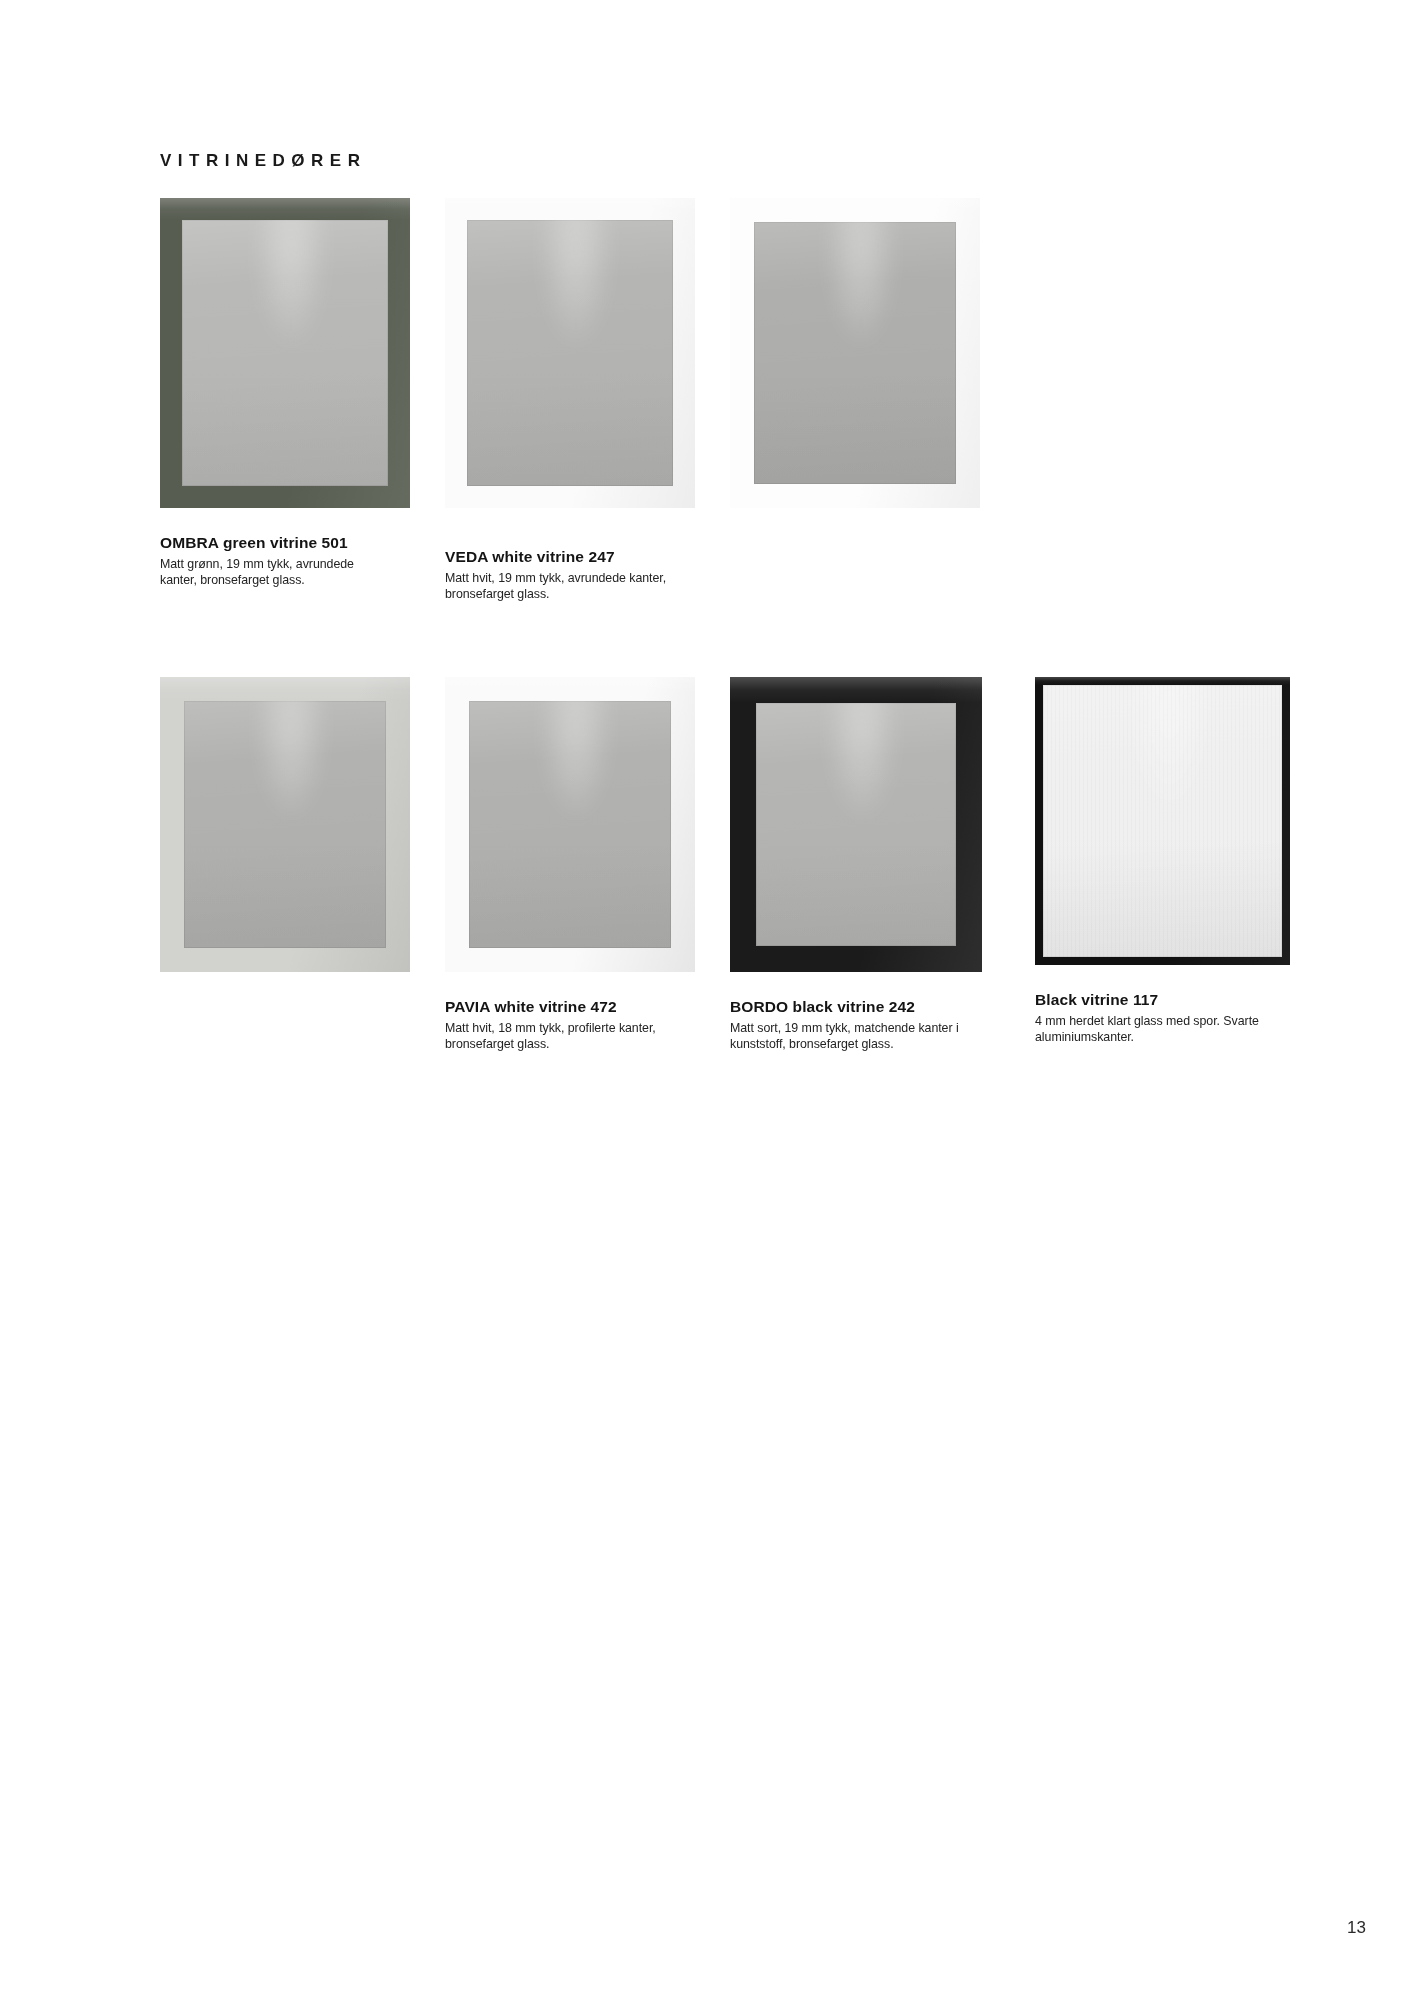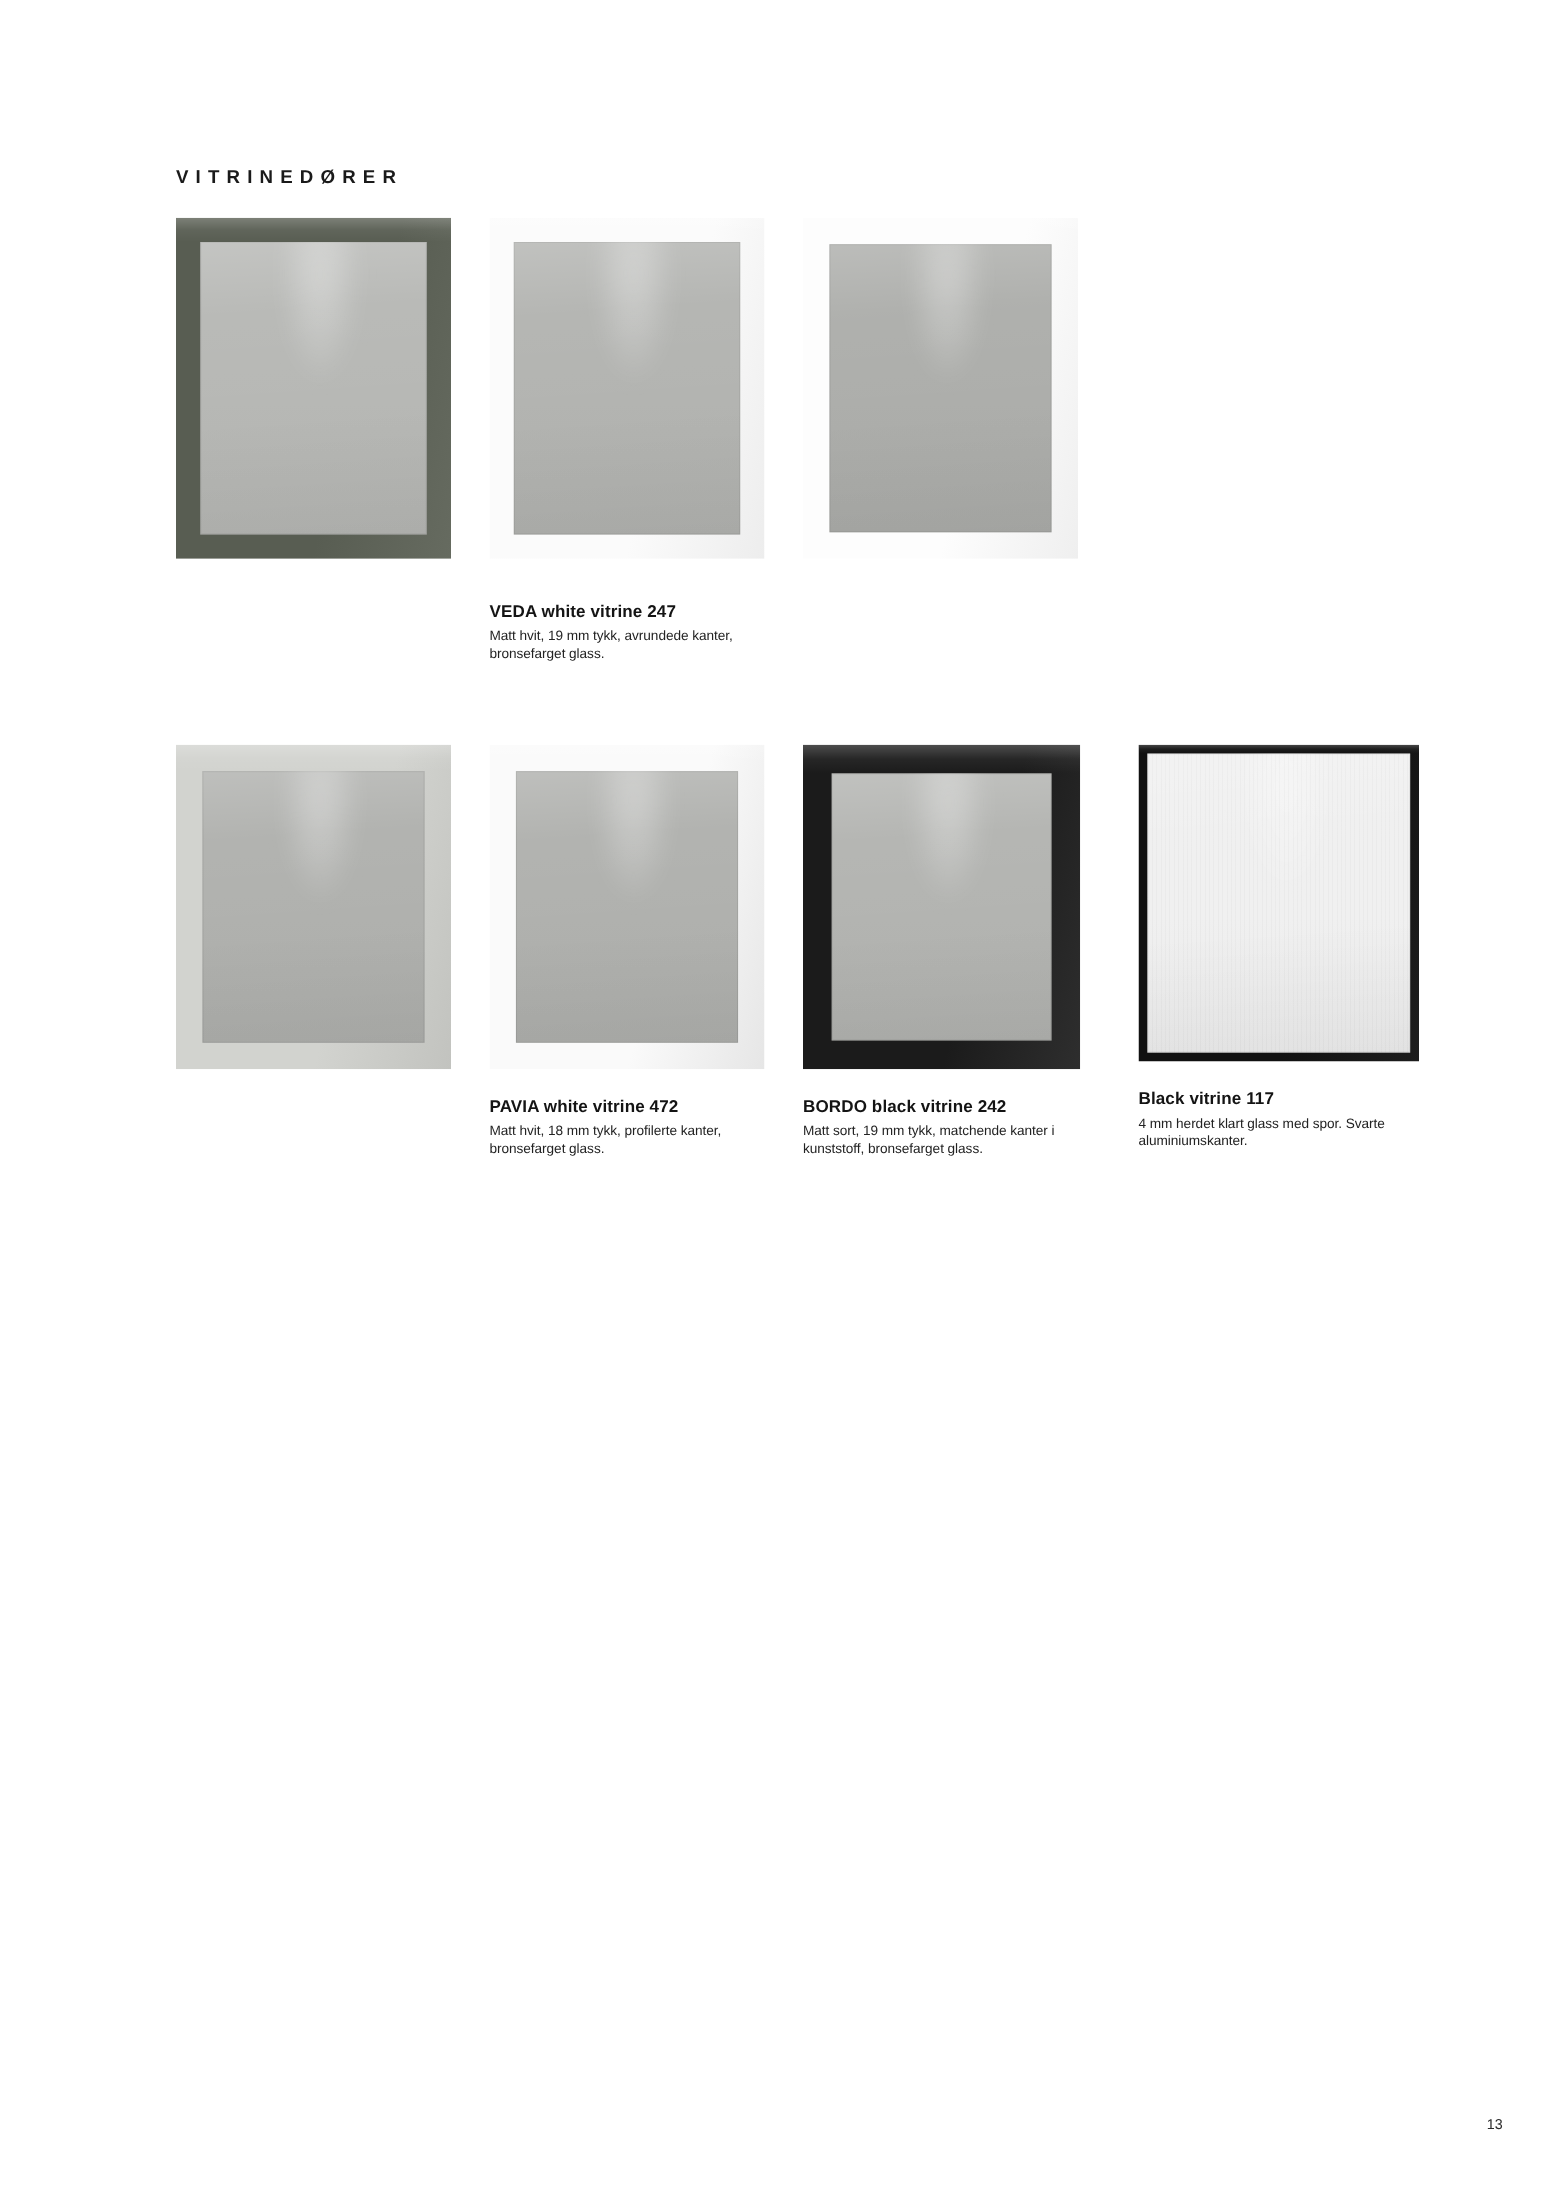--- a/index.html
+++ b/index.html
@@ -121,36 +121,40 @@
     color: #232323;
     margin: 0;
     letter-spacing: -0.05px;
   }
 
   
   .page-number {
     position: absolute;
     right: 58px;
     bottom: 62px;
-    font-size: 13px;
+    font-size: 17px;
     color: #2b2b2b;
     font-weight: 400;
   }
 </style>
 </head>
 <body>
 
 <h1 class="page-title">VITRINEDØRER</h1>
 
 <div class="product-grid" id="row-1">
     <div class="product-cell" style="position: absolute; left: 0px; top: 0px; width: 255px;">
       <div class="door-image" style="width: 250px; height: 310px;">
         <div class="door-frame" style="background: linear-gradient(105deg, rgb(88, 93, 82) 0%, rgb(88, 93, 82) 62%, rgb(102, 107, 96) 100%);"></div>
         <div class="frame-sheen" style="background: linear-gradient(rgba(255, 255, 255, 0.22) 0px, rgba(255, 255, 255, 0.05) 11px, rgba(255, 255, 255, 0) 22px, rgba(255, 255, 255, 0) 100%);"></div>
         <div class="door-glass" style="inset: 22px; background: linear-gradient(rgb(183, 184, 181) 0%, rgb(183, 184, 181) 55%, rgb(178, 179, 176) 100%); box-shadow: rgba(0, 0, 0, 0.07) 0px 0px 0px 1px inset;"></div>
+      </div>
+      <div class="caption" style="top: 336px; left: 0px;">
+        <p class="caption-title">OMBRA green vitrine 501</p>
+        <p class="caption-desc">Matt grønn, 19 mm tykk, avrundede kanter, bronsefarget glass.</p>
       </div>
     </div>
     <div class="product-cell" style="position: absolute; left: 285px; top: 0px; width: 255px;">
       <div class="door-image" style="width: 250px; height: 310px;">
         <div class="door-frame" style="background: linear-gradient(105deg, rgb(251, 251, 251) 0%, rgb(251, 251, 251) 62%, rgb(237, 237, 237) 100%);"></div>
         <div class="frame-sheen" style="background: linear-gradient(rgba(255, 255, 255, 0.22) 0px, rgba(255, 255, 255, 0.05) 11px, rgba(255, 255, 255, 0) 22px, rgba(255, 255, 255, 0) 100%);"></div>
         <div class="door-glass" style="inset: 22px; background: linear-gradient(rgb(179, 180, 177) 0%, rgb(179, 180, 177) 55%, rgb(174, 175, 172) 100%); box-shadow: rgba(0, 0, 0, 0.07) 0px 0px 0px 1px inset;"></div>
       </div>
       <div class="caption" style="top: 336px; left: 0px; margin-top: 14px;">
         <p class="caption-title">VEDA white vitrine 247</p>

